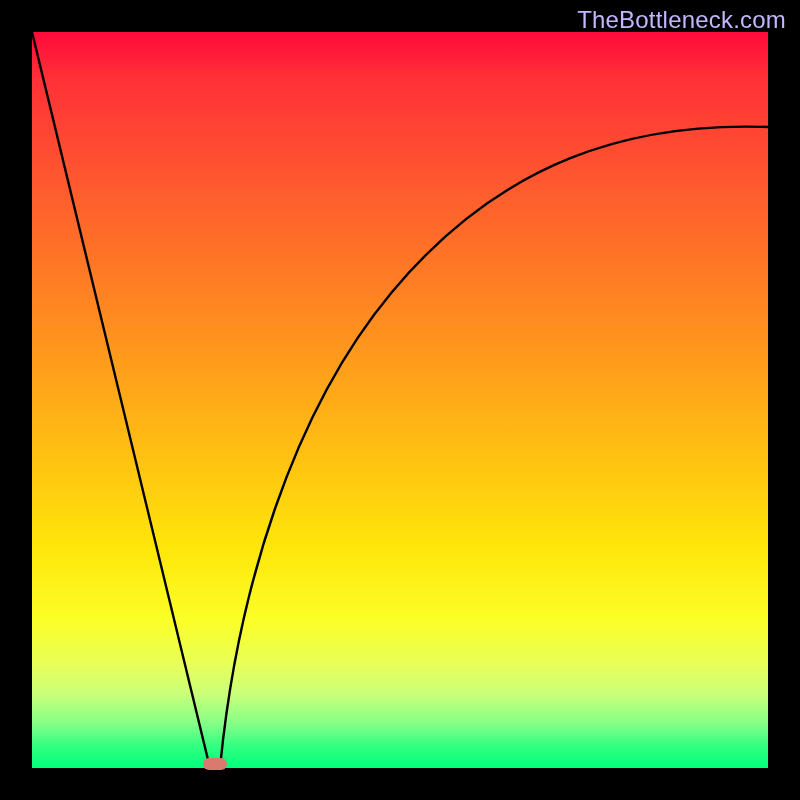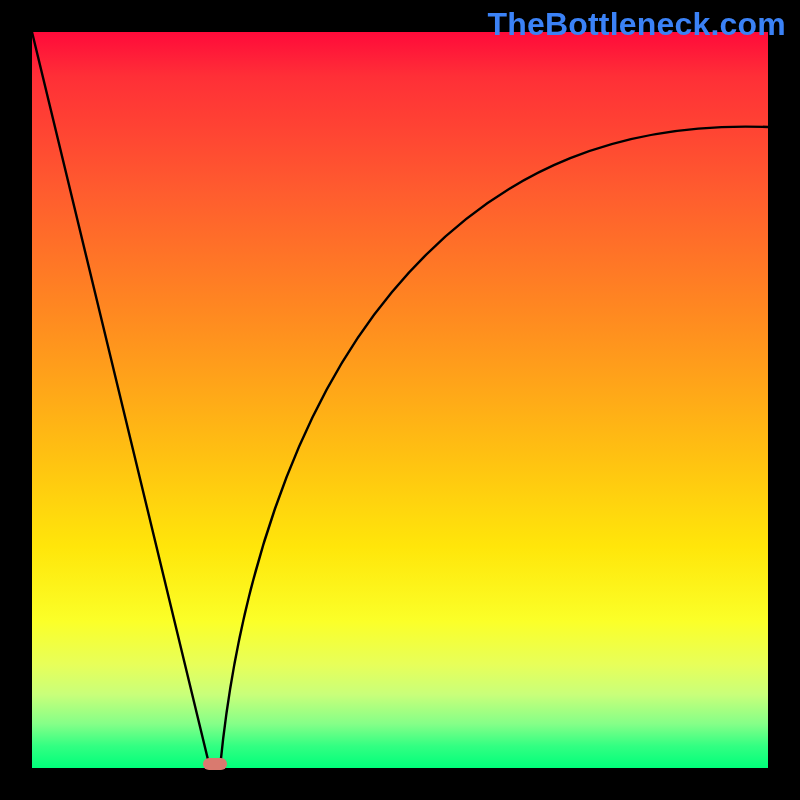--- a/index.html
+++ b/index.html
@@ -37,23 +37,23 @@
       #85ff88 94%,
       #33ff82 97%,
       #00ff7a 100%
     );
   }
   .watermark {
     position: absolute;
     top: 6px;
     right: 14px;
     font-family: Arial, Helvetica, sans-serif;
-    font-size: 32px;
-    font-weight: 700;
-    color: #3b82f6;
+    font-size: 24px;
+    font-weight: 400;
+    color: #c4b5fd;
     letter-spacing: 0.2px;
     user-select: none;
   }
   svg.curve {
     position: absolute;
     left: 32px;
     top: 32px;
     width: 736px;
     height: 736px;
     overflow: visible;

